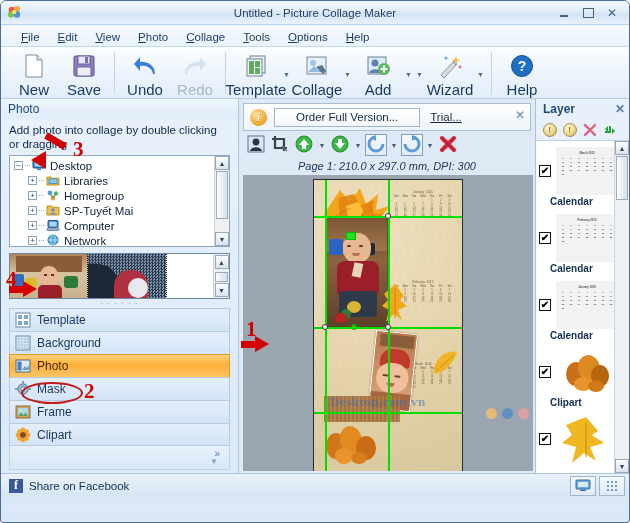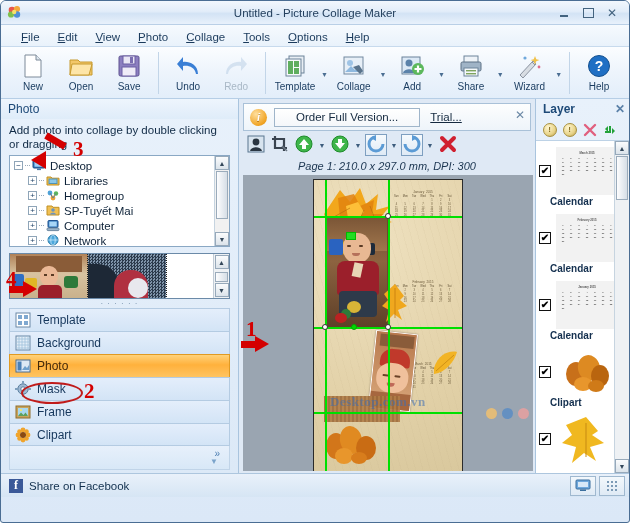--- a/index.html
+++ b/index.html
@@ -62,21 +62,21 @@
     height: 52px; display: flex; align-items: flex-start;
     padding: 3px 6px 0 8px;
     background: linear-gradient(180deg,#fbfdff 0%,#edf4fc 50%,#e3eefa 100%);
     border-bottom: 1px solid #b6cee6;
   }
   .tb-item {
     display: flex; flex-direction: column; align-items: center;
     width: 50px; padding-top: 2px;
   }
   .tb-ico { height: 28px; display: flex; align-items: center; justify-content: center; }
-  .tb-lbl { font-size: 10px; color: #183a5e; margin-top: 1px; }
+  .tb-lbl { font-size: 15px; color: #183a5e; margin-top: 1px; }
   .tb-lbl.disabled { color: #a9b8c6; }
   .tb-sep { width: 1px; height: 42px; background: #c2d5e8; margin: 2px 5px 0 5px; }
   .tb-drop {
     width: 11px; height: 44px; display: flex; align-items: center;
     justify-content: center; color: #4b6e92; font-size: 7px;
     padding-top: 4px;
   }
 
   
   #body { display: flex; height: 374px; }
@@ -336,30 +336,20 @@
           <svg width="26" height="26" viewBox="0 0 26 26">
             <path d="M5 2 h11 l5 5 v17 H5 Z" fill="#fff" stroke="#7c8a99"></path>
             <path d="M16 2 v5 h5" fill="#dde6ee" stroke="#7c8a99"></path>
           </svg>
         </div>
         <div class="tb-lbl">New</div>
       </div>
       <div class="tb-item">
         <div class="tb-ico">
           <svg width="26" height="26" viewBox="0 0 26 26">
-            <path d="M2 7 h8 l2 2 h12 v13 H2 Z" fill="#f0c濃"></path>
-            <path d="M2 7 h8 l2 2 h12 v13 H2 Z" fill="#f2c76a" stroke="#c79a2e"></path>
-            <path d="M4 11 h20 l-3 11 H2 Z" fill="#fde5a8" stroke="#c79a2e"></path>
-          </svg>
-        </div>
-        <div class="tb-lbl">Open</div>
-      </div>
-      <div class="tb-item">
-        <div class="tb-ico">
-          <svg width="26" height="26" viewBox="0 0 26 26">
             <rect x="3" y="3" width="20" height="20" rx="1.5" fill="#8c7fc0" stroke="#5e5390"></rect>
             <rect x="7" y="3" width="12" height="8" fill="#e9e6f5" stroke="#6b5fa3"></rect>
             <rect x="14" y="4" width="3" height="6" fill="#7a6eb0"></rect>
             <rect x="6" y="14" width="14" height="9" fill="#efecf8" stroke="#6b5fa3"></rect>
           </svg>
         </div>
         <div class="tb-lbl">Save</div>
       </div>
       <div class="tb-sep"></div>
       <div class="tb-item">
@@ -410,32 +400,20 @@
             <rect x="3" y="4" width="18" height="17" fill="#dce9f6" stroke="#6b8299"></rect>
             <circle cx="10" cy="10" r="3.5" fill="#5b82aa"></circle>
             <path d="M4 20 c1-5 11-5 12 0 Z" fill="#5b82aa"></path>
             <circle cx="19" cy="16" r="6" fill="#5cb85c"></circle>
             <path d="M19 12.5 v7 M15.5 16 h7" stroke="#fff" stroke-width="2.2"></path>
           </svg>
         </div>
         <div class="tb-lbl">Add</div>
       </div>
       <div class="tb-drop">▼</div>
-      <div class="tb-item">
-        <div class="tb-ico">
-          <svg width="26" height="26" viewBox="0 0 26 26">
-            <rect x="6" y="3" width="14" height="7" fill="#eef3f8" stroke="#6d8399"></rect>
-            <rect x="3" y="9" width="20" height="9" rx="1.5" fill="#9fb3c6" stroke="#5d7185"></rect>
-            <rect x="6" y="15" width="14" height="8" fill="#f4f8fb" stroke="#6d8399"></rect>
-            <rect x="8" y="17" width="10" height="1.4" fill="#7fa45f"></rect>
-            <rect x="8" y="20" width="10" height="1.4" fill="#7fa45f"></rect>
-          </svg>
-        </div>
-        <div class="tb-lbl">Share</div>
-      </div>
       <div class="tb-drop">▼</div>
       <div class="tb-item">
         <div class="tb-ico">
           <svg width="26" height="26" viewBox="0 0 26 26">
             <path d="M4 22 L17 8 L20 11 L7 25 Z" fill="#d8dde3" stroke="#8a93a0"></path>
             <path d="M16 9 L19 12" stroke="#8a93a0"></path>
             <path d="M19 3 l1.3 3.2 L23.5 7 l-3.2 1.3 L19 11.5 l-1.3-3.2 L14.5 7 l3.2-.8 Z" fill="#f0c24b"></path>
             <circle cx="9" cy="5" r="1.6" fill="#6fa8dc"></circle>
             <circle cx="23" cy="14" r="1.4" fill="#e06c8a"></circle>
           </svg>

